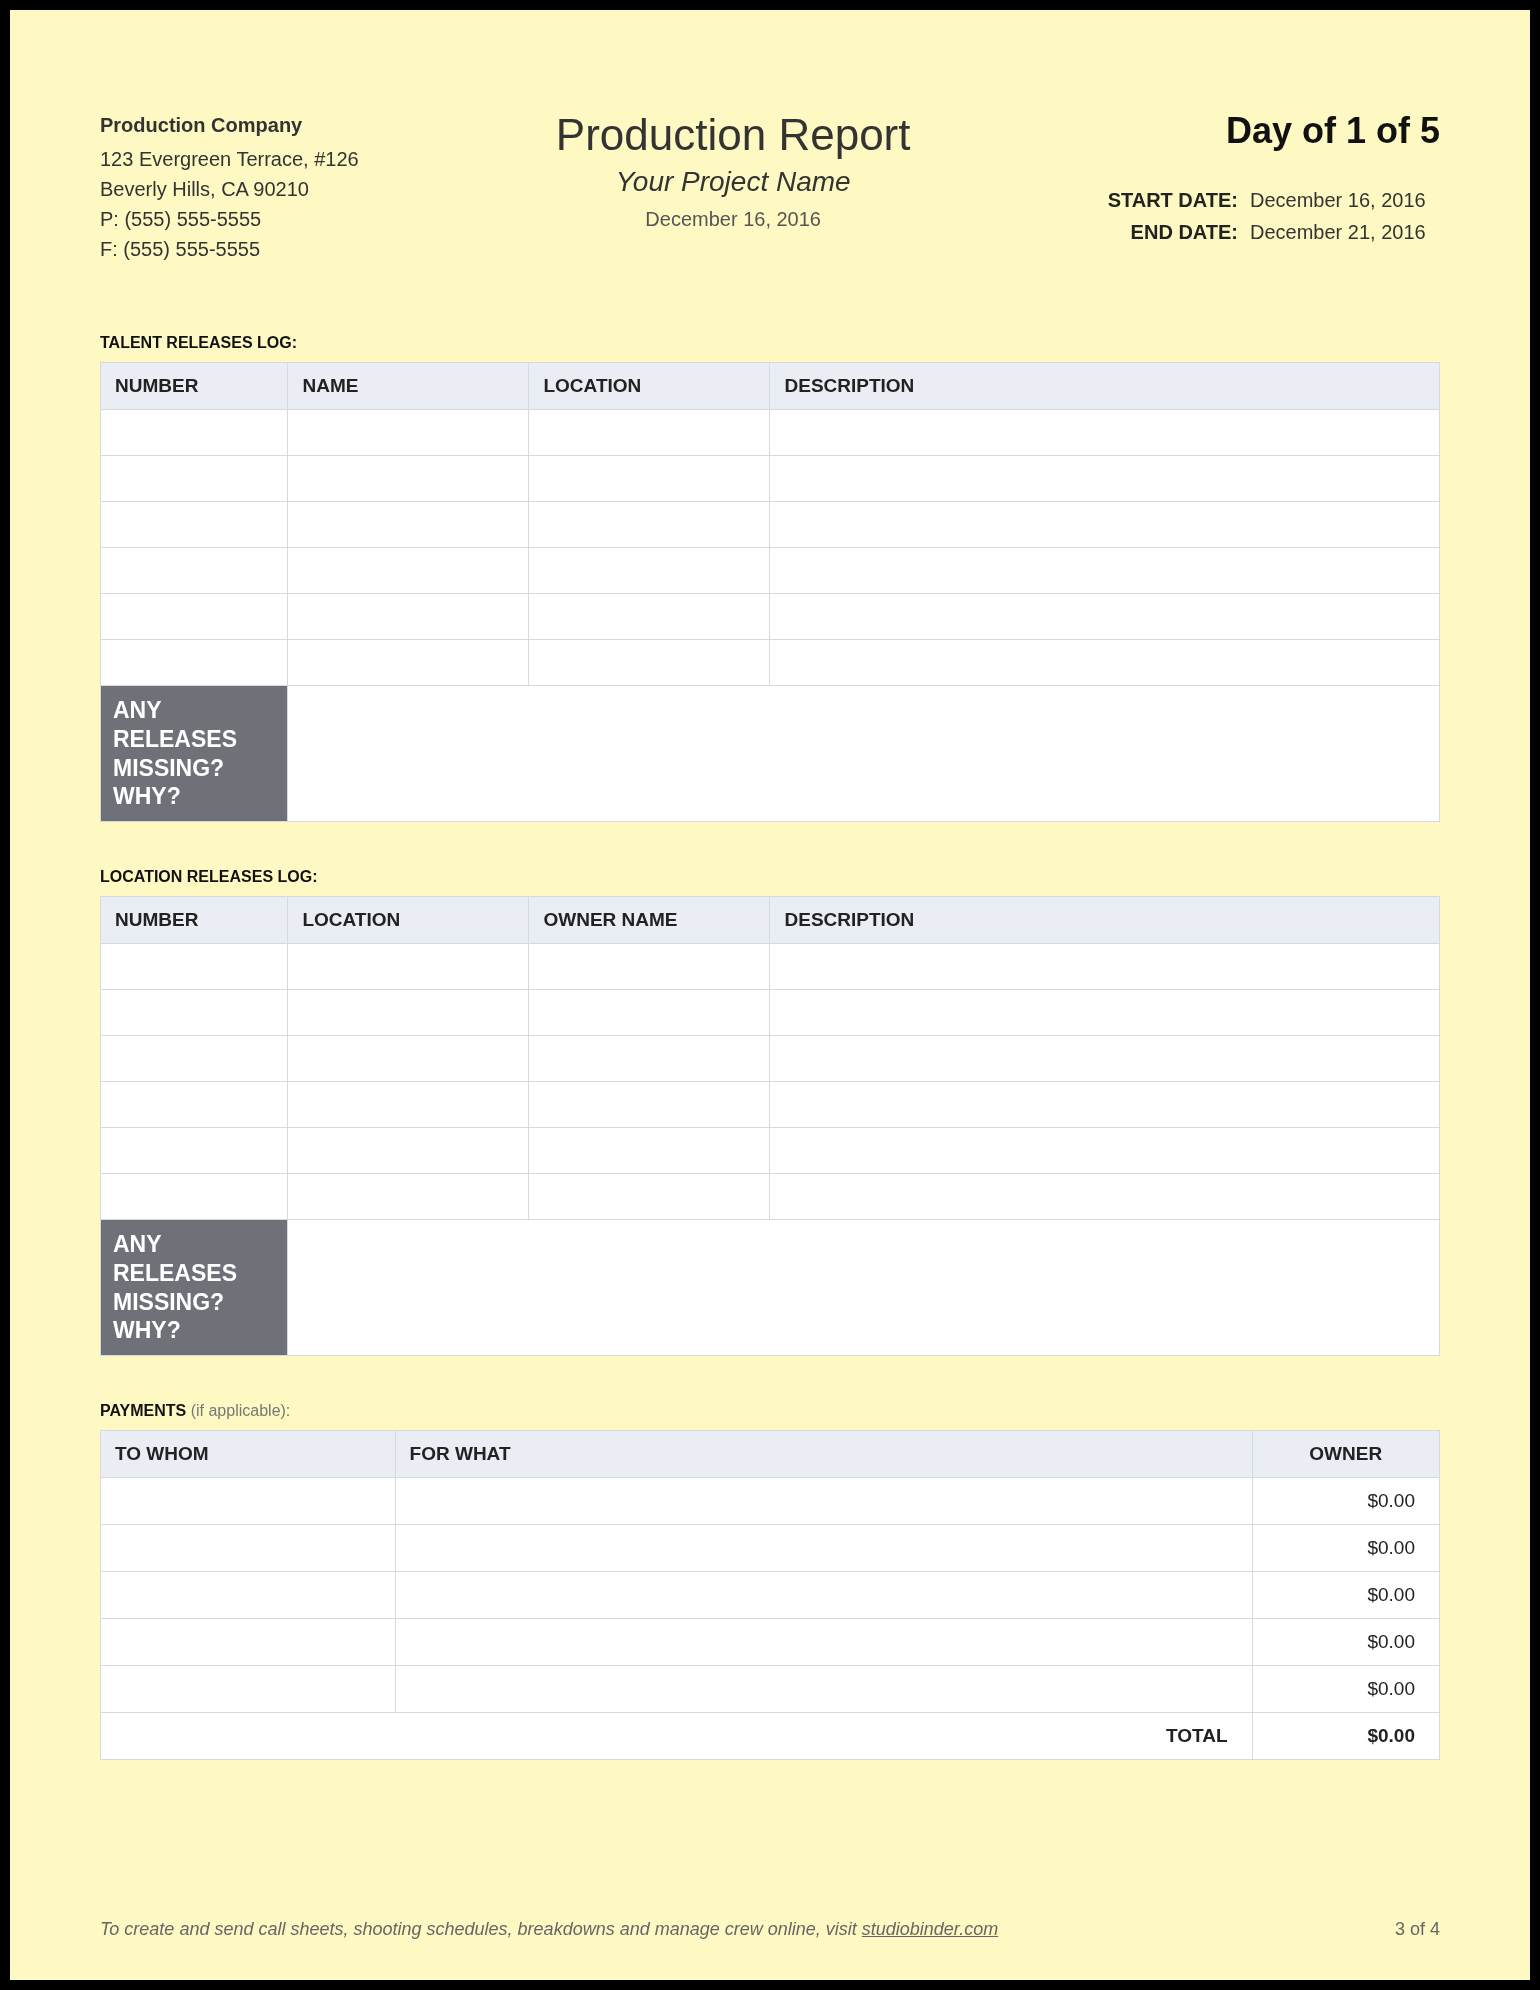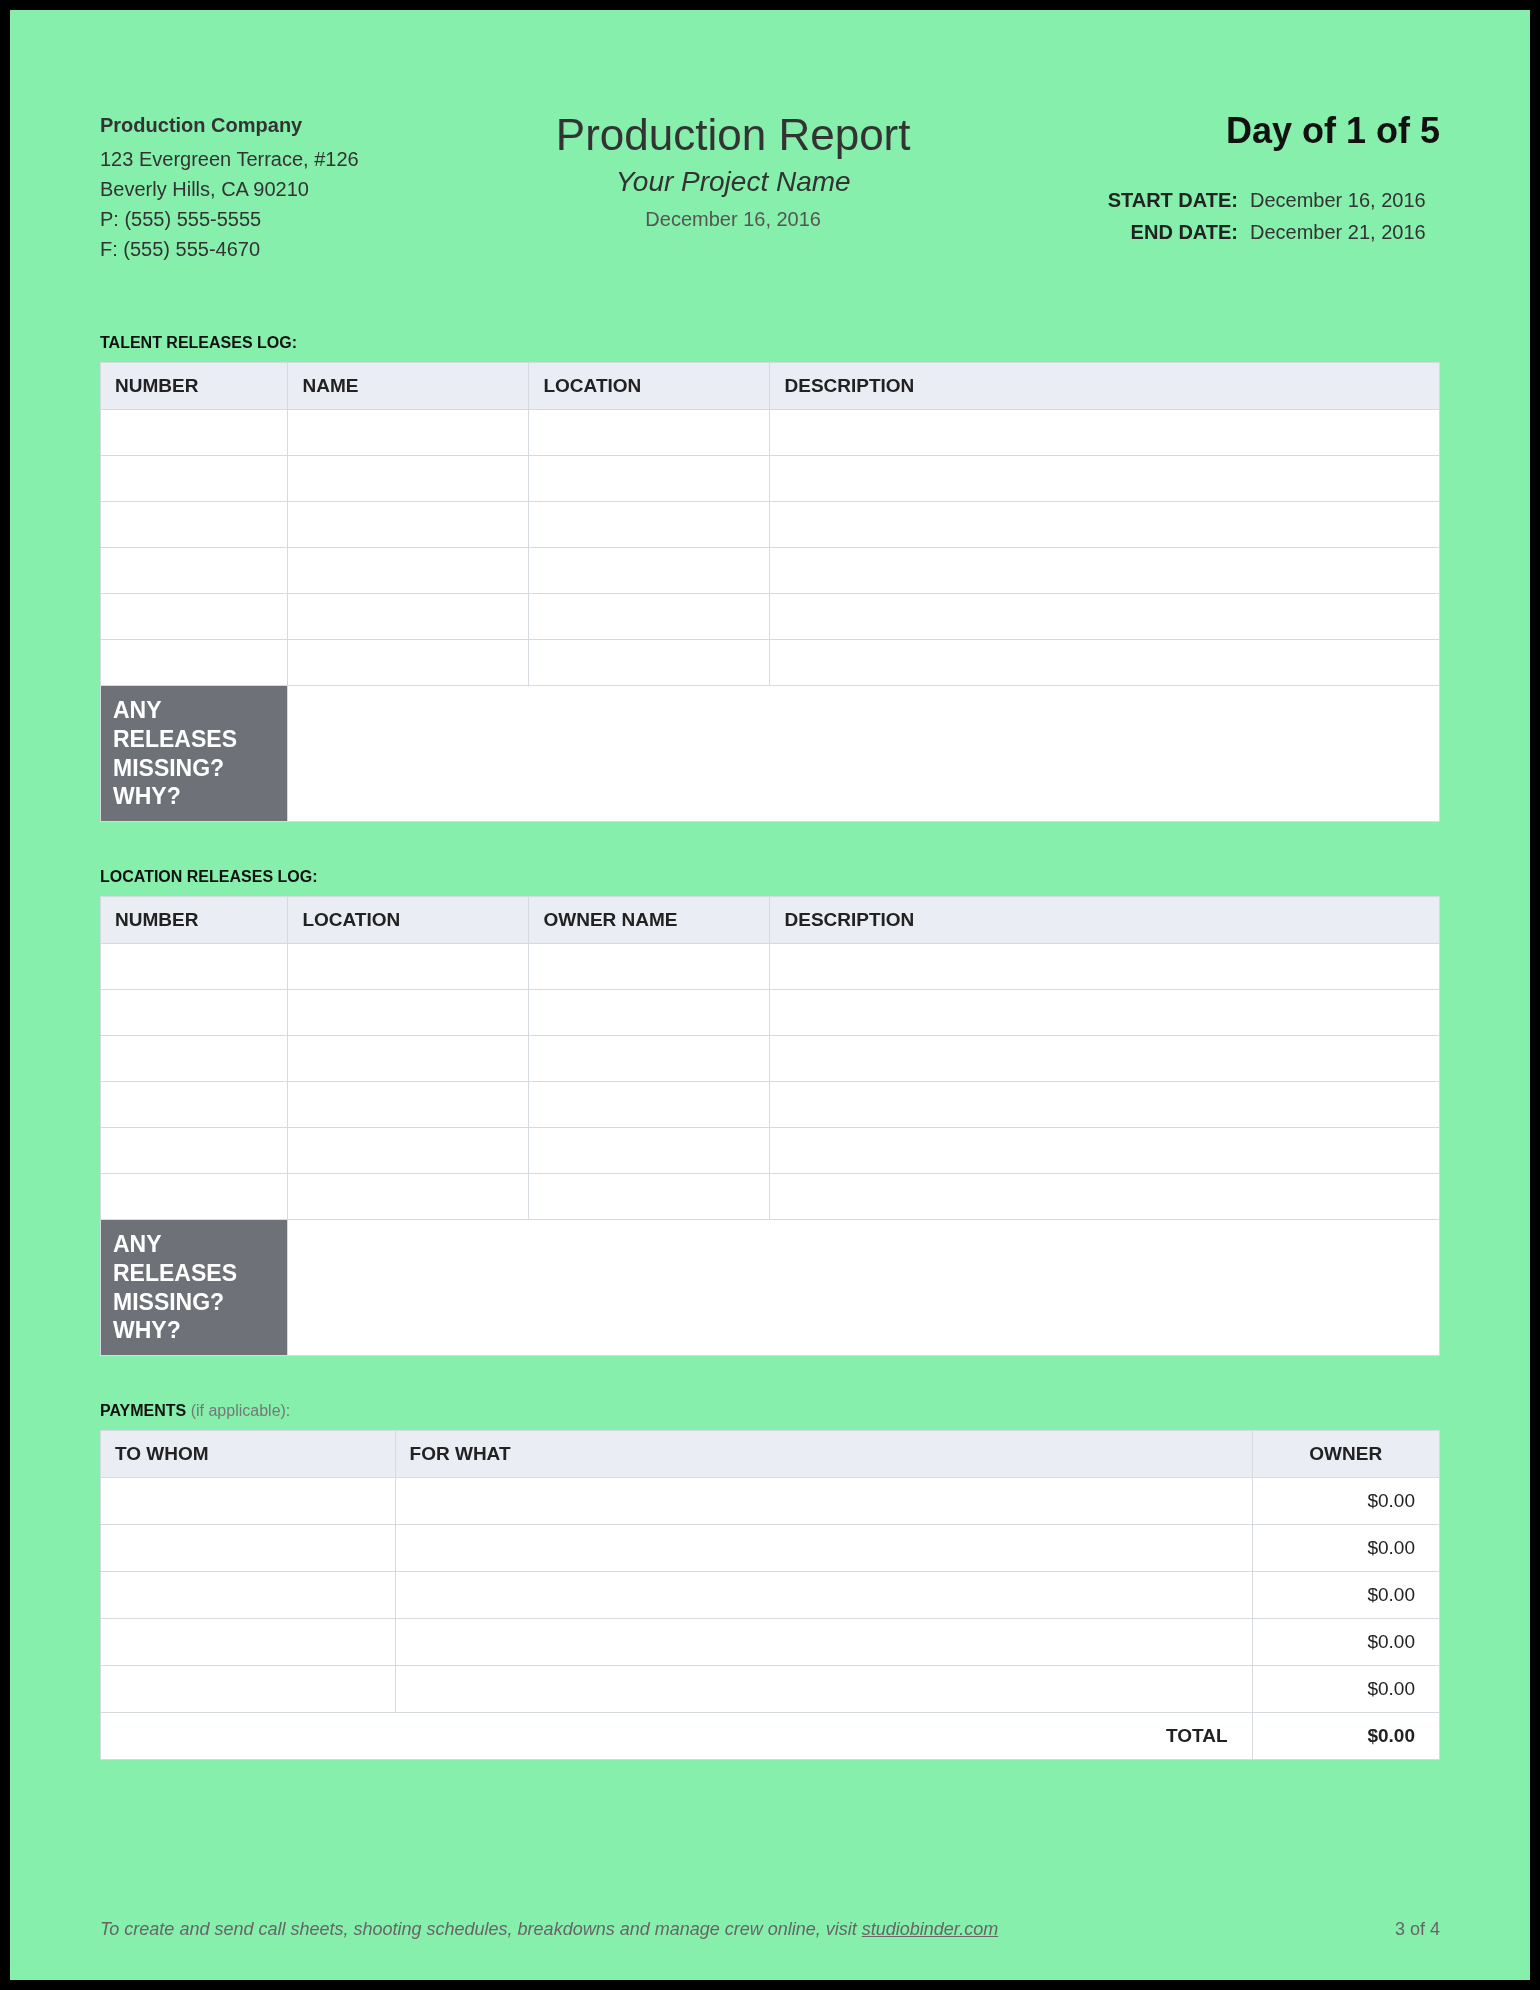--- a/index.html
+++ b/index.html
@@ -4,21 +4,21 @@
 <style>
   * { box-sizing: border-box; margin: 0; padding: 0; }
   html, body { background: #fff; }
   body {
     font-family: Arial, Helvetica, sans-serif;
     color: #222;
   }
   .page-outer {
     width: 1540px;
     height: 1990px;
-    background: #86efac;
+    background: #fef9c3;
     border: 10px solid #000;
     padding: 100px 90px 40px 90px;
     display: flex;
     flex-direction: column;
   }
   
   .header {
     display: flex;
     justify-content: space-between;
     align-items: flex-start;
@@ -169,21 +169,21 @@
 <body>
 
 <div class="page-outer">
 
   <div class="header">
     <div class="company-block">
       <div class="company-name">Production Company</div>
       <div>123 Evergreen Terrace, #126</div>
       <div>Beverly Hills, CA 90210</div>
       <div>P: (555) 555-5555</div>
-      <div>F: (555) 555-4670</div>
+      <div>F: (555) 555-5555</div>
     </div>
     <div class="title-block">
       <div class="title">Production Report</div>
       <div class="subtitle">Your Project Name</div>
       <div class="date">December 16, 2016</div>
     </div>
     <div class="meta-block">
       <div class="day-of">Day of 1 of 5</div>
       <div class="meta-row">
         <span class="meta-label">START DATE:</span>

